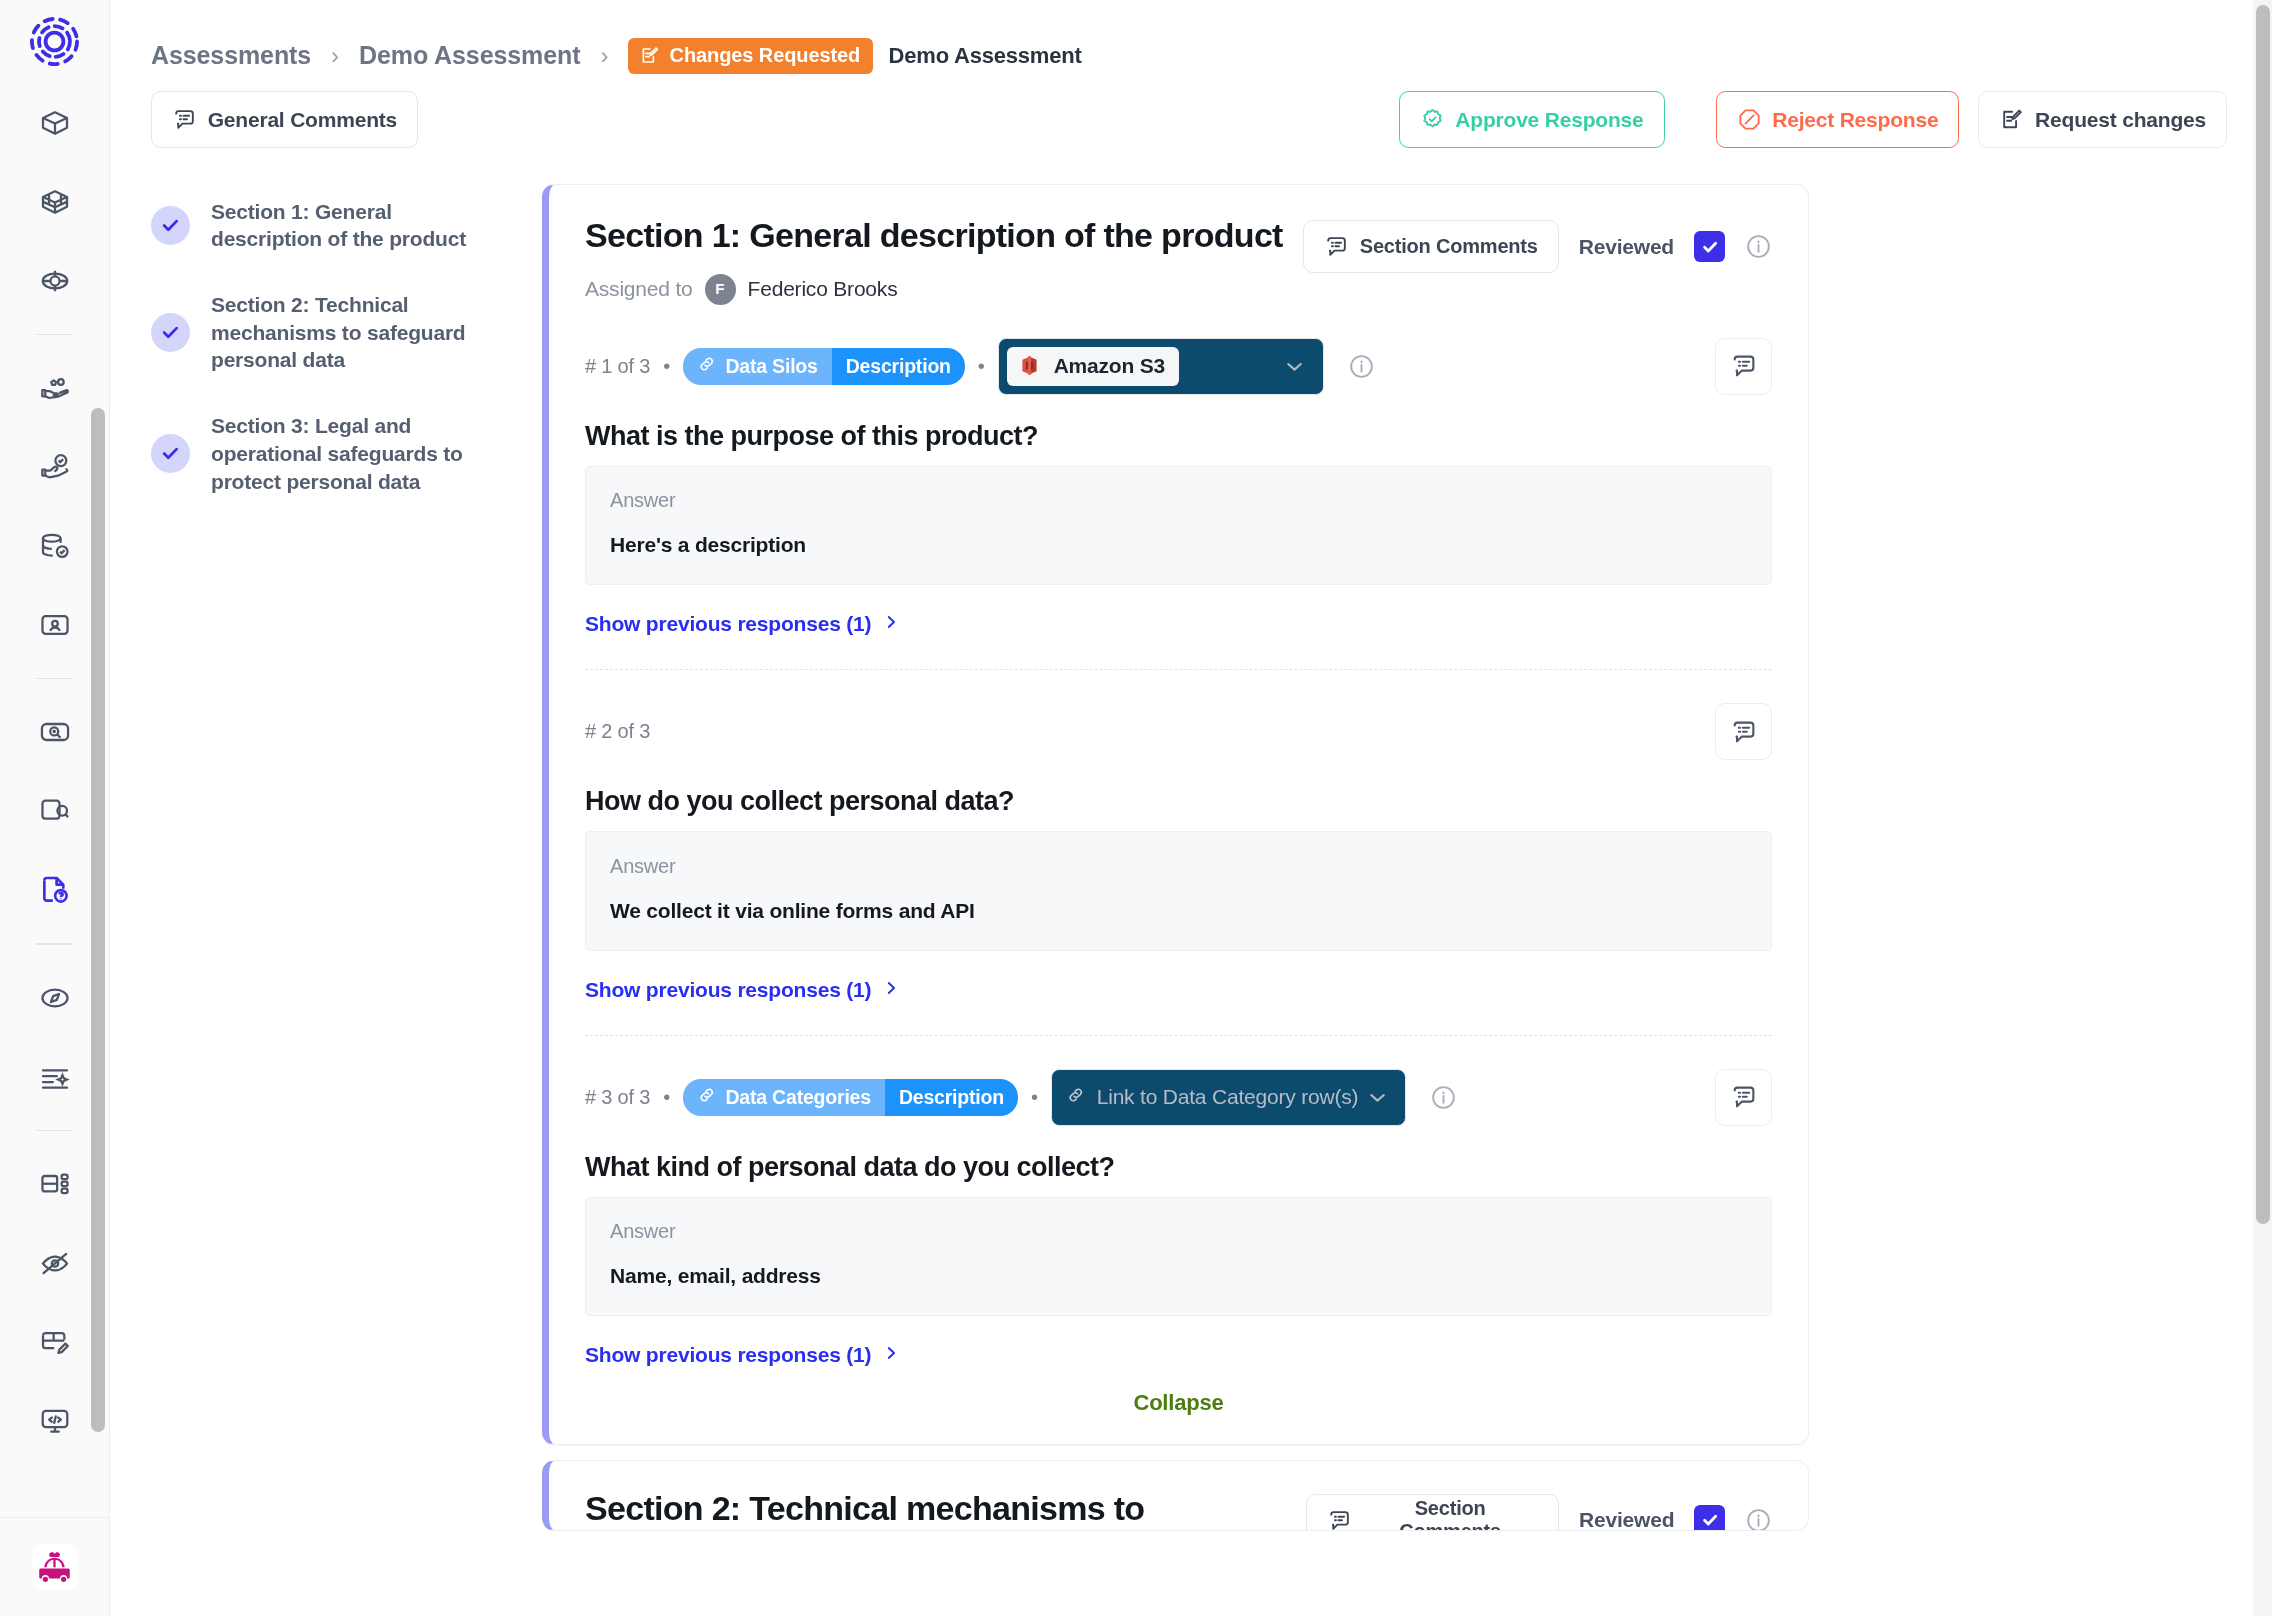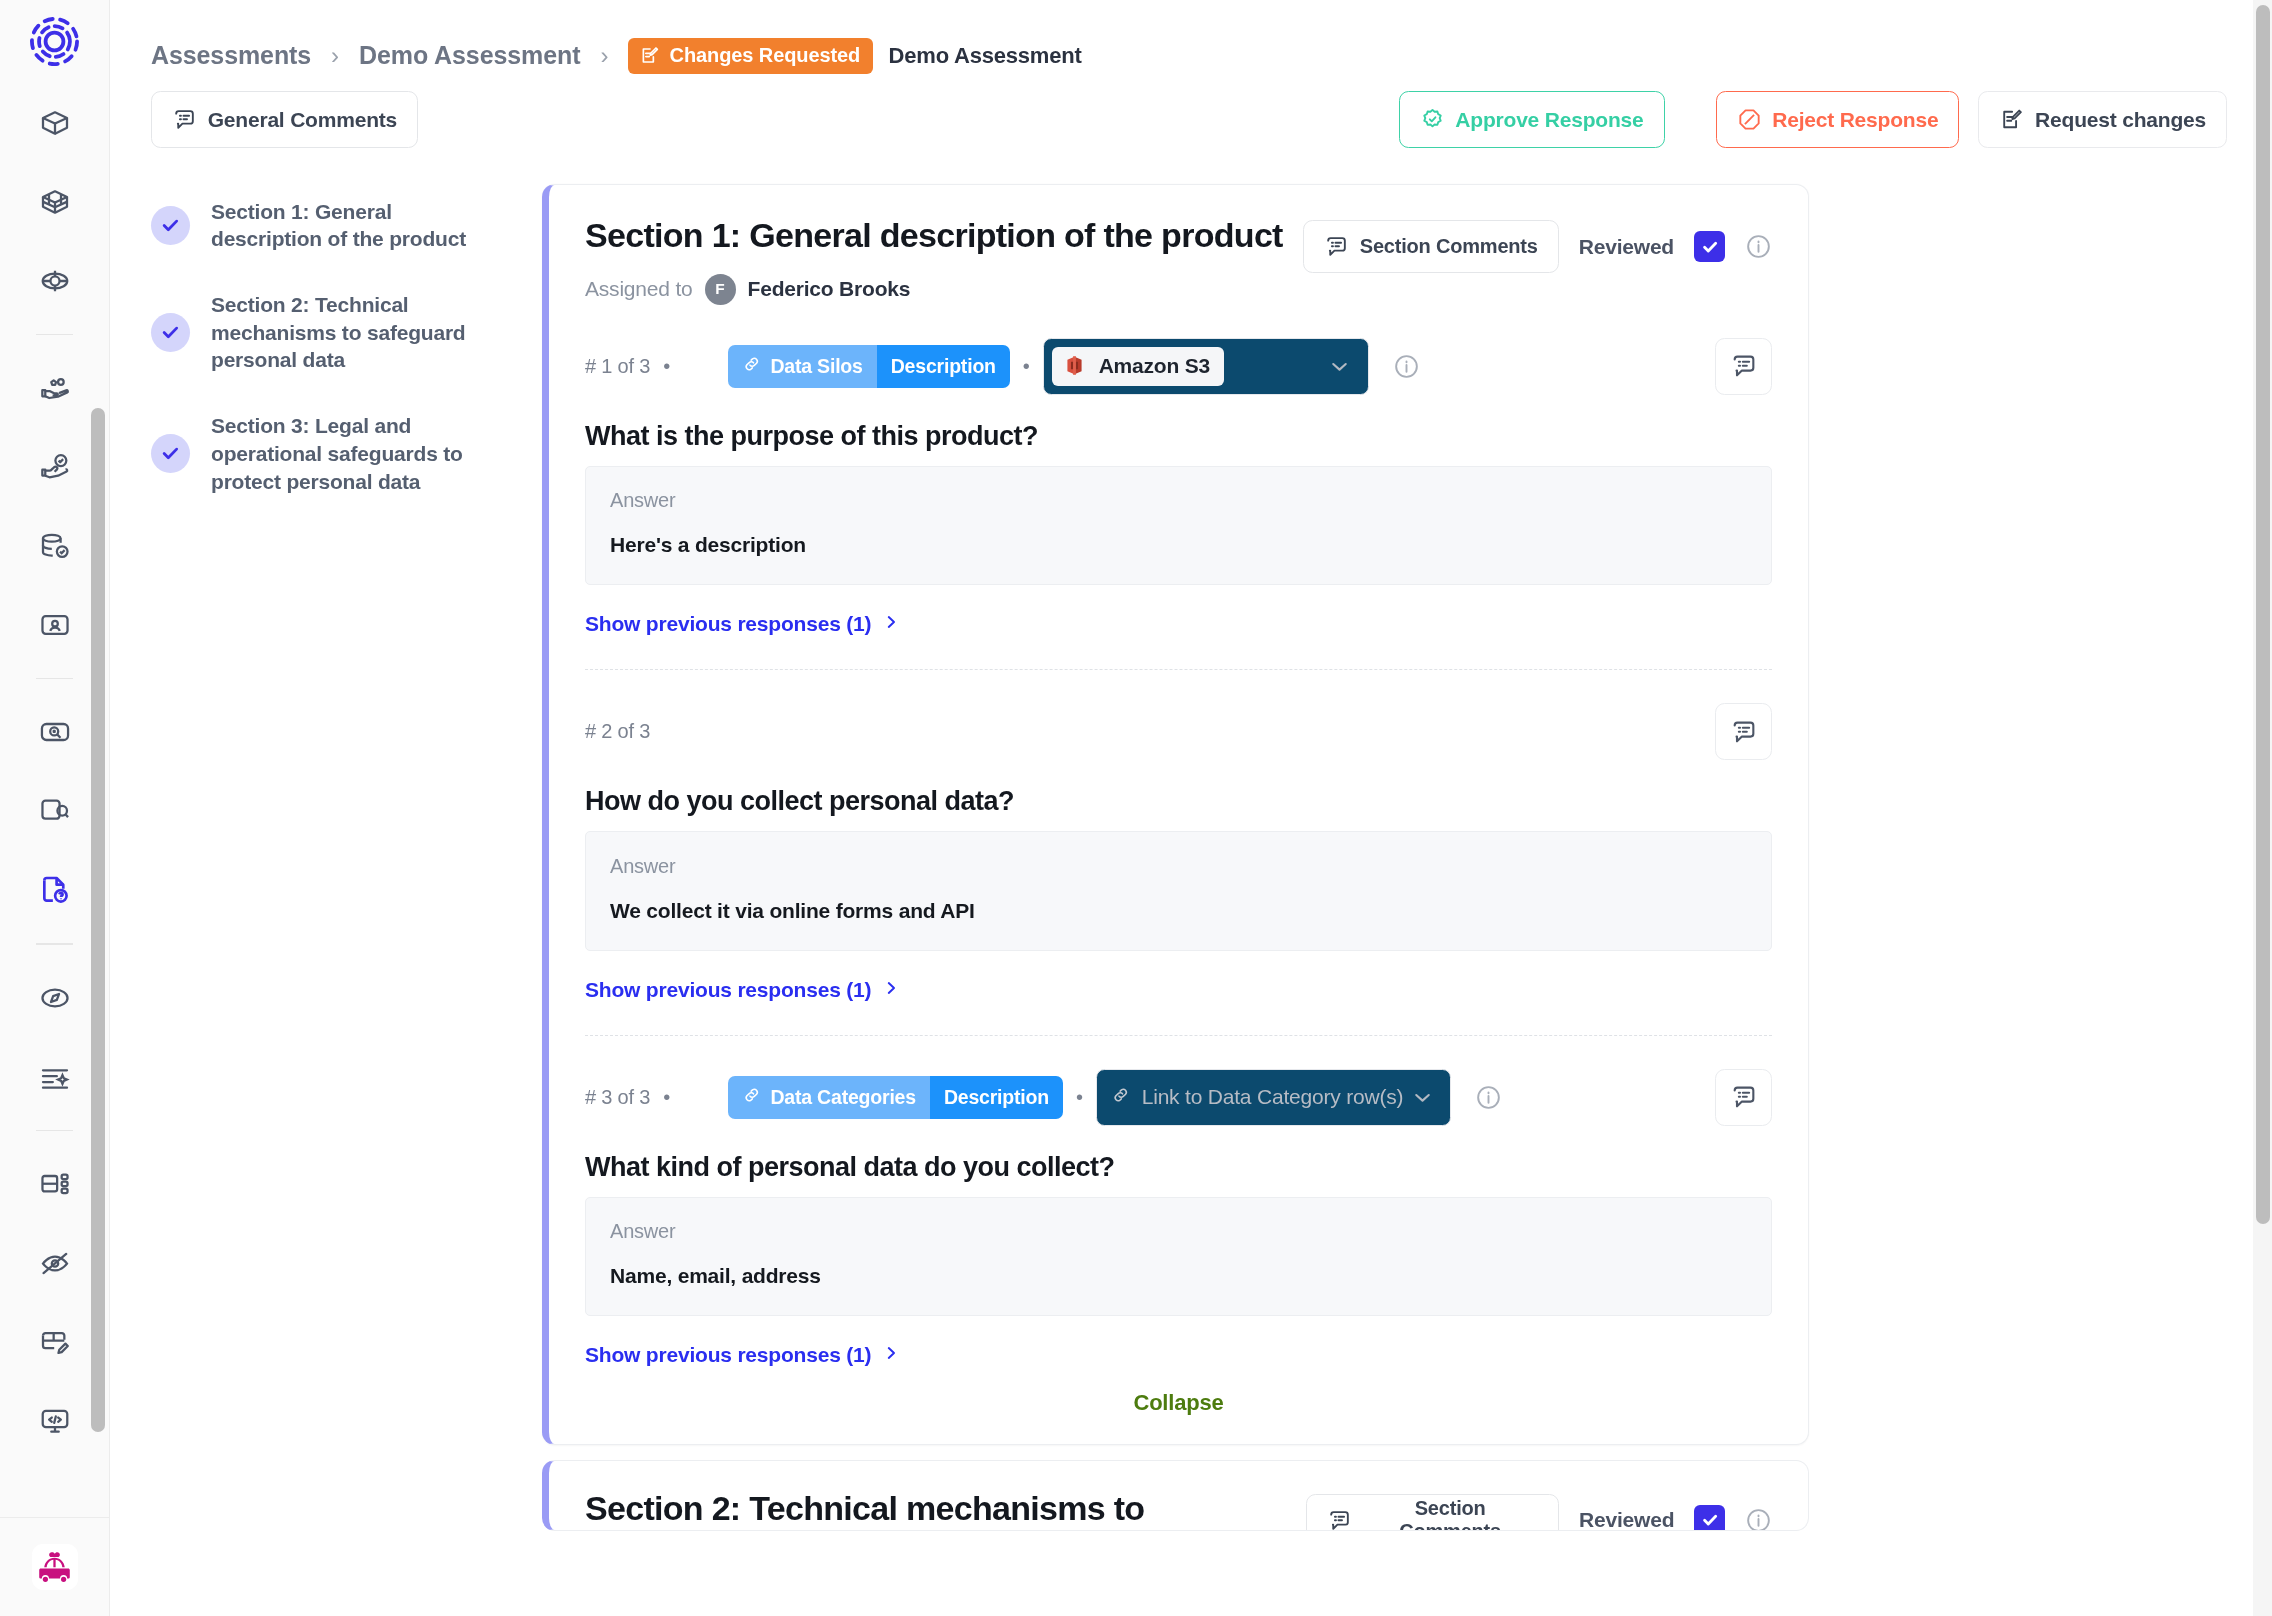--- a/index.html
+++ b/index.html
@@ -135,40 +135,40 @@
   .assigned {
     display: flex; align-items: center; gap: 12px; margin-top: 20px;
   }
   .assigned-label { font-size: 21px; color: #8b93a0; letter-spacing:-0.2px;}
   .avatar {
     width: 31px; height: 31px; border-radius: 50%;
     background: #7d8490; color: #fff;
     font-size: 15.4px; font-weight: 700;
     display: flex; align-items: center; justify-content: center;
   }
-  .assigned-name { font-size: 21px; font-weight: 700; color: #2b3240; letter-spacing:-0.2px;}
+  .assigned-name { font-size: 21px; font-weight: 400; color: #2b3240; letter-spacing:-0.2px;}
 
   .head-right { display: flex; align-items: center; gap: 20px; padding-top: 4.7px; }
   .reviewed-label { font-size: 21px; font-weight: 700; color: #4b5364; letter-spacing:-0.2px;}
   .cbx {
     width: 31px; height: 31px; border-radius: 6px; background: #3d2fe8;
     display: flex; align-items: center; justify-content: center;
   }
   .cbx svg { width: 20px; height: 20px; }
   .info-icon { width: 27px; height: 27px; color: #a9afb9; }
   .info-icon svg { width: 27px; height: 27px; display:block; }
 
   
   .q { padding-top: 33px; position: relative; }
   .q-divider { border-top: 1.8px dashed #dfe2e6; margin-top: 33px; }
 
   .q-meta { display: flex; align-items: center; gap: 13px; min-height: 57px; }
   .q-num { font-size: 20px; color: #7b8290; letter-spacing:-0.2px; white-space:nowrap; }
   .dot { color: #7b8290; font-size: 20px; line-height:1; }
-  .tagpair { display: inline-flex; border-radius: 7px; overflow: hidden; height: 43px; margin-left: 45px; }
+  .tagpair { display: inline-flex; border-radius: 18px; overflow: hidden; height: 37px; }
   .tag-a {
     background: #6cb4fb; color:#fff; display:flex; align-items:center; gap:8.3px;
     padding: 0 14px; font-size: 19.5px; font-weight: 700; letter-spacing:-0.2px;
   }
   .tag-b {
     background: #1c92fb; color:#fff; display:flex; align-items:center;
     padding: 0 14px; font-size: 19.5px; font-weight: 700; letter-spacing:-0.2px;
   }
   .tag-a svg { width: 20px; height: 20px; }
   .select {

